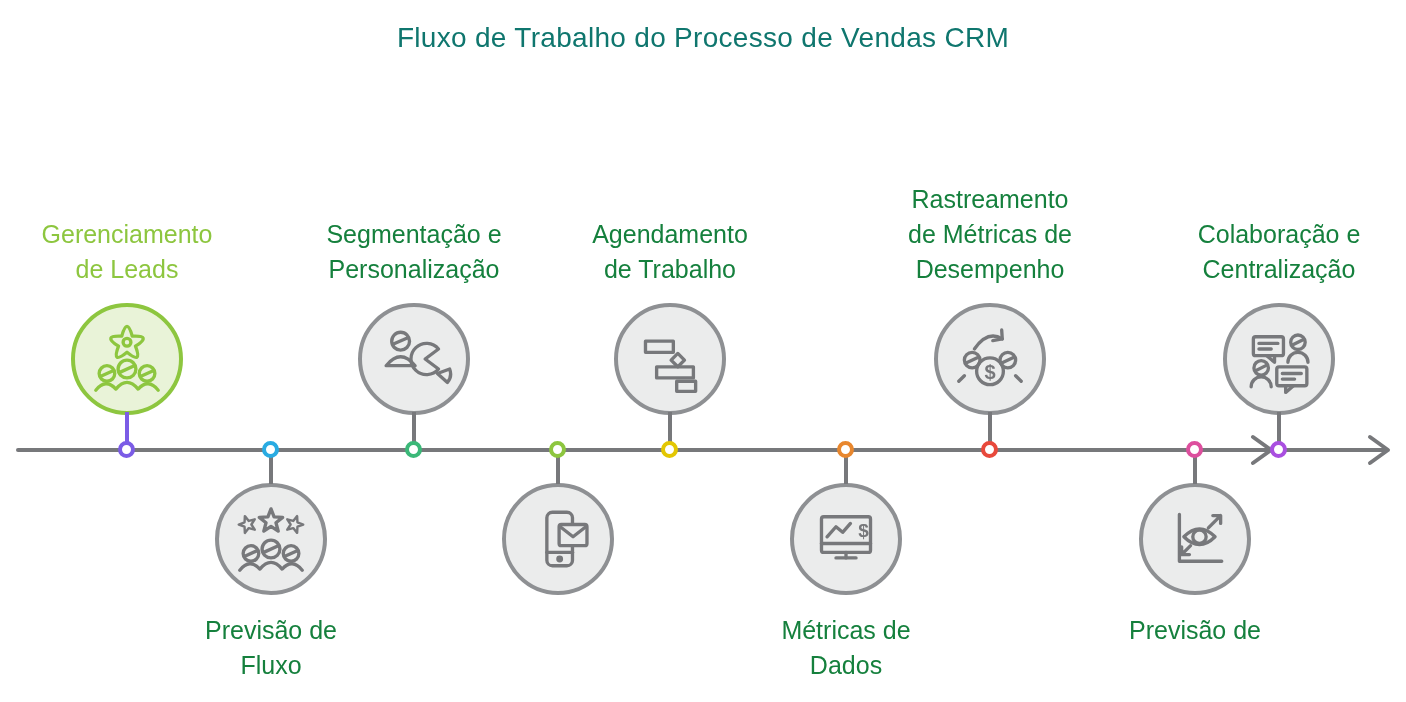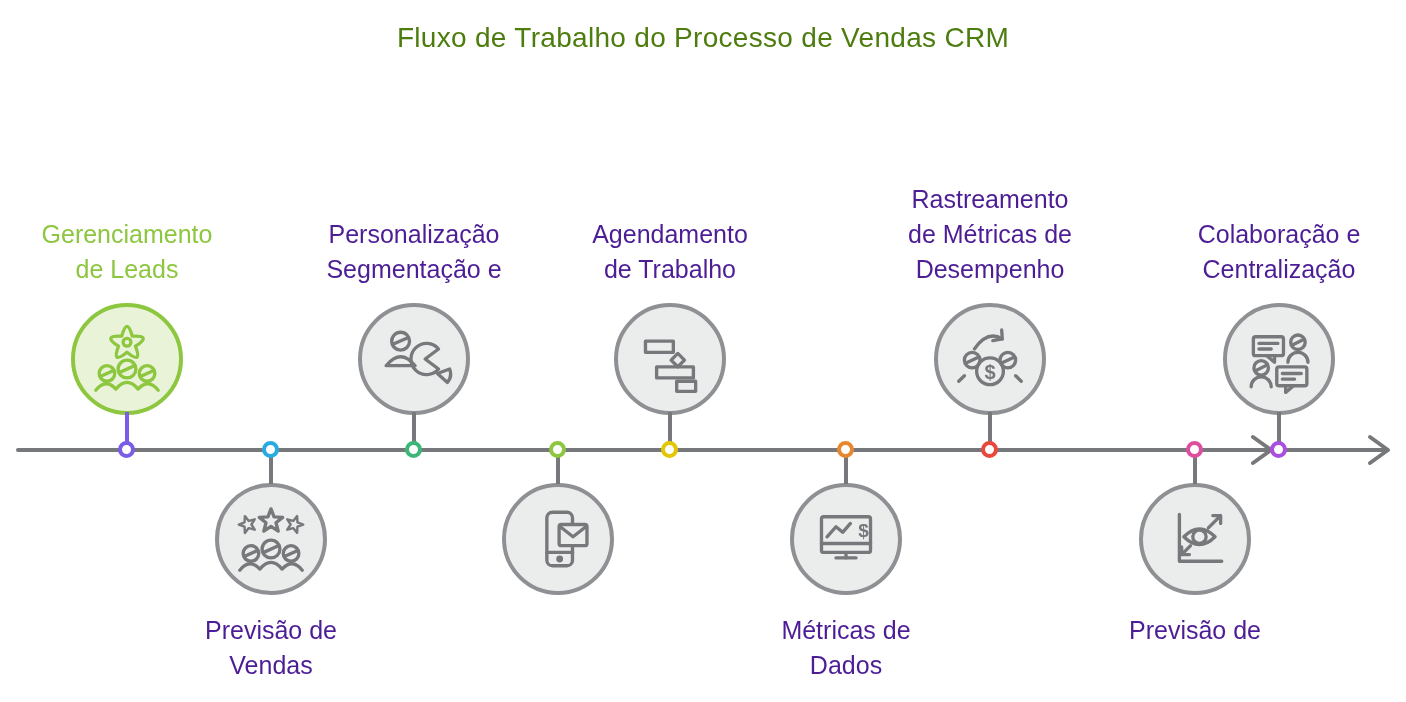--- a/index.html
+++ b/index.html
@@ -35,21 +35,21 @@
     width: 260px;
     height: 702px;
   }
   .node-label {
     position: absolute;
     left: 0;
     width: 100%;
     text-align: center;
     font-size: 25px;
     line-height: 35px;
-    color: #4c1d95;
+    color: #15803d;
   }
   .node-top .node-label { bottom: 415px; }
   .node-bottom .node-label { top: 613px; }
   .node-circle {
     position: absolute;
     left: 74px;
     width: 112px;
     height: 112px;
     border: 4px solid #8E9093;
     border-radius: 50%;
@@ -84,21 +84,21 @@
     border: 4px solid #77787B;
     border-radius: 50%;
     background: #ffffff;
   }
 </style>
 </head>
 <body>
 
 <div class="canvas">
 
-  <div class="title" style="color: #4d7c0f;">Fluxo de Trabalho do Processo de Vendas CRM</div>
+  <div class="title" style="color: #0f766e;">Fluxo de Trabalho do Processo de Vendas CRM</div>
 
   <svg class="timeline-svg" viewBox="0 0 1406 702" fill="none" stroke-width="4" stroke-linecap="round" stroke-linejoin="round">
     <line x1="18" y1="450" x2="1386" y2="450" stroke="#77787B"></line>
     <path d="M1253,437 L1271,450 L1253,463" stroke="#77787B"></path>
     <path d="M1370,437 L1388,450 L1370,463" stroke="#77787B"></path>
   </svg>
 
   <div class="node node-top" style="left:-3px">
     <div class="node-label" style="color: rgb(141, 198, 63);">
       <div>Gerenciamento</div>
@@ -117,21 +117,21 @@
         <path d="M7,63 Q16,52 25,62 Q35,50 45,62 Q54,52 63,63"></path>
       </svg>
     </div>
     <div class="node-stem" style="background-color: rgb(123, 92, 230);"></div>
     <div class="node-dot" style="border-color: rgb(123, 92, 230);"></div>
   </div>
 
   <div class="node node-bottom" style="left:141px">
     <div class="node-label">
       <div>Previsão de</div>
-      <div>Vendas</div>
+      <div>Fluxo</div>
     </div>
     <div class="node-circle">
       <svg class="node-icon" viewBox="0 0 70 70" fill="none" stroke="currentColor" stroke-width="3" stroke-linecap="round" stroke-linejoin="round">
         <path transform="translate(35,19)" d="M0,-11 L2.76,-3.8 L10.46,-3.4 L4.47,1.45 L6.47,8.9 L0,4.7 L-6.47,8.9 L-4.47,1.45 L-10.46,-3.4 L-2.76,-3.8 Z"></path>
         <path transform="translate(14,22) scale(0.72) rotate(-18)" d="M0,-11 L2.76,-3.8 L10.46,-3.4 L4.47,1.45 L6.47,8.9 L0,4.7 L-6.47,8.9 L-4.47,1.45 L-10.46,-3.4 L-2.76,-3.8 Z"></path>
         <path transform="translate(56,22) scale(0.72) rotate(18)" d="M0,-11 L2.76,-3.8 L10.46,-3.4 L4.47,1.45 L6.47,8.9 L0,4.7 L-6.47,8.9 L-4.47,1.45 L-10.46,-3.4 L-2.76,-3.8 Z"></path>
         <circle cx="17" cy="48" r="7"></circle>
         <path d="M11.5,50.5 L22.5,45.5"></path>
         <circle cx="35" cy="44" r="8"></circle>
         <path d="M28.5,47 L41.5,41"></path>
@@ -139,22 +139,22 @@
         <path d="M47.5,50.5 L58.5,45.5"></path>
         <path d="M7,63 Q16,52 25,62 Q35,50 45,62 Q54,52 63,63"></path>
       </svg>
     </div>
     <div class="node-stem"></div>
     <div class="node-dot" style="border-color: rgb(41, 171, 226);"></div>
   </div>
 
   <div class="node node-top" style="left:284px">
     <div class="node-label">
+      <div>Segmentação e</div>
       <div>Personalização</div>
-      <div>Segmentação e</div>
     </div>
     <div class="node-circle">
       <svg class="node-icon" viewBox="0 0 70 70" fill="none" stroke="currentColor" stroke-width="3" stroke-linecap="round" stroke-linejoin="round">
         <circle cx="23" cy="19" r="8"></circle>
         <path d="M16.5,21.5 L29.5,16"></path>
         <path d="M10,41 Q23,25 36,41 Z"></path>
         <path d="M57,26 A14,14 0 1 0 57,44 L45,35 Z"></path>
         <path d="M56,48 L67,44 A12,12 0 0 1 65,56 Z"></path>
       </svg>
     </div>

